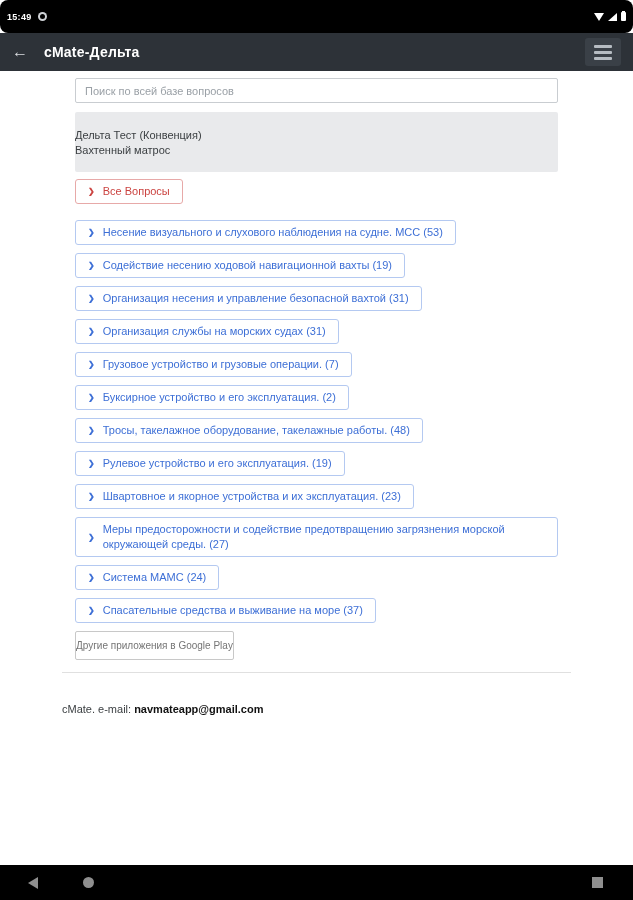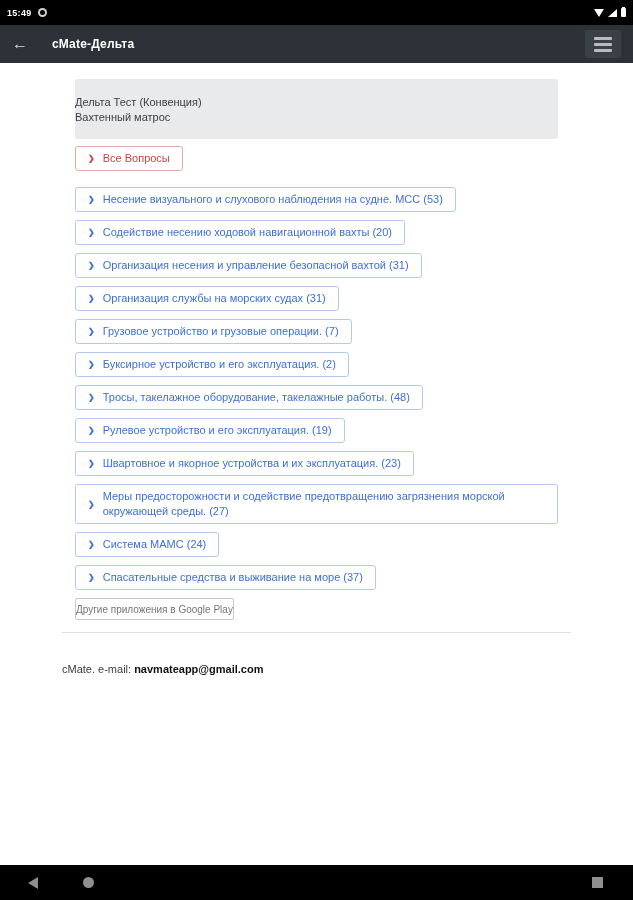--- a/index.html
+++ b/index.html
@@ -8,23 +8,23 @@
     font-family: "Liberation Sans", sans-serif;
     background: #ffffff;
     width: 633px; height: 900px;
     position: relative;
     overflow: hidden;
   }
   .screen { width: 633px; height: 900px; display: flex; flex-direction: column; }
 
   
   .status-bar {
-    height: 25px; background: #000; color: #fff;
+    height: 33px; background: #000; color: #fff;
     display: flex; align-items: center; justify-content: space-between;
-    padding: 0 7px; flex: 0 0 auto;
+    padding: 0 7px; flex: 0 0 auto; border-radius: 8px;
   }
   .status-left { display: flex; align-items: center; gap: 6px; }
   .status-time { font-size: 9px; font-weight: bold; letter-spacing: .3px; }
   .notif-icon {
     width: 9px; height: 9px; border-radius: 50%;
     background: #cfd2d6; position: relative; display: inline-block;
   }
   .notif-icon::after {
     content: ""; position: absolute; left: 2px; top: 2px;
     width: 5px; height: 5px; border-radius: 50%; background: #000;
@@ -34,21 +34,21 @@
   .signal-icon { width: 0; height: 0; border-left: 9px solid transparent; border-bottom: 8px solid #fff; }
   .battery-icon { width: 5px; height: 9px; background: #fff; border-radius: 1px; position: relative; }
   .battery-icon::before { content: ""; position: absolute; top: -1px; left: 1px; width: 3px; height: 1px; background: #fff; }
 
   
   .app-bar {
     height: 38px; background: #2d3238; color: #fff;
     display: flex; align-items: center; padding: 0 12px; flex: 0 0 auto;
   }
   .back-arrow { font-size: 16px; color: #dadde0; width: 24px; cursor: pointer; }
-  .app-title { font-size: 12px; font-weight: bold; margin-left: 16px; letter-spacing: .2px; }
+  .app-title { font-size: 14px; font-weight: bold; margin-left: 8px; letter-spacing: .2px; }
   .menu-button {
     margin-left: auto; width: 36px; height: 28px; border-radius: 3px;
     background: #3a4047; display: flex; flex-direction: column;
     align-items: center; justify-content: center; gap: 3px; cursor: pointer;
   }
   .menu-button .bar { width: 18px; height: 3px; background: #b6bcc2; border-radius: 1px; }
 
   
   .content { flex: 1 1 auto; background: #fff; padding: 7px 62px 0 62px; overflow: hidden; }
   .search-input {
@@ -73,21 +73,21 @@
     display: flex; align-items: center; gap: 8px;
     padding: 4px 12px; cursor: pointer; text-align: left;
   }
   .cat-button .chevron { font-size: 8px; color: #3d6fd6; flex: 0 0 auto; font-weight: bold; }
   .cat-button .label { font-size: 11px; color: #3d6fd6; line-height: 15px; }
 
   .cat-button.all-questions { border-color: #e7a9a8; margin-top: 7px; margin-bottom: 16px; }
   .cat-button.all-questions .chevron, .cat-button.all-questions .label { color: #cb4340; }
 
   .play-button {
-    margin: 8px 13px 0 13px; height: 22px;
+    margin: 8px 13px 0 13px; height: 29px;
     border: 1px solid #c8c8c8; border-radius: 2px; background: #fff;
     display: flex; align-items: center; justify-content: center; cursor: pointer;
   }
   .play-button .label { font-size: 10px; color: #757575; }
 
   .divider { margin-top: 12px; border: none; border-top: 1px solid #e0e0e0; height: 0; }
 
   .footer-line { margin-top: 30px; font-size: 11px; color: #3c4043; }
   .footer-line .email { font-weight: bold; color: #111; }
 
@@ -125,39 +125,42 @@
     <span class="app-title">cMate-Дельта</span>
     <div class="menu-button">
       <span class="bar"></span>
       <span class="bar"></span>
       <span class="bar"></span>
     </div>
   </div>
 
   <div class="content">
 
+    <div class="search-wrap">
+      <input class="search-input" type="text" placeholder="Поиск по всей базе вопросов" style="">
+    </div>
 
     <div class="test-header">
       <div class="line">Дельта Тест (Конвенция)</div>
       <div class="line">Вахтенный матрос</div>
     </div>
 
     <button class="cat-button all-questions">
       <span class="chevron">❯</span>
       <span class="label">Все Вопросы</span>
     </button>
 
     <button class="cat-button">
       <span class="chevron">❯</span>
       <span class="label">Несение визуального и слухового наблюдения на судне. МСС (53)</span>
     </button>
 
     <button class="cat-button">
       <span class="chevron">❯</span>
-      <span class="label">Содействие несению ходовой навигационной вахты (20)</span>
+      <span class="label">Содействие несению ходовой навигационной вахты (19)</span>
     </button>
 
     <button class="cat-button">
       <span class="chevron">❯</span>
       <span class="label">Организация несения и управление безопасной вахтой (31)</span>
     </button>
 
     <button class="cat-button">
       <span class="chevron">❯</span>
       <span class="label">Организация службы на морских судах (31)</span>

